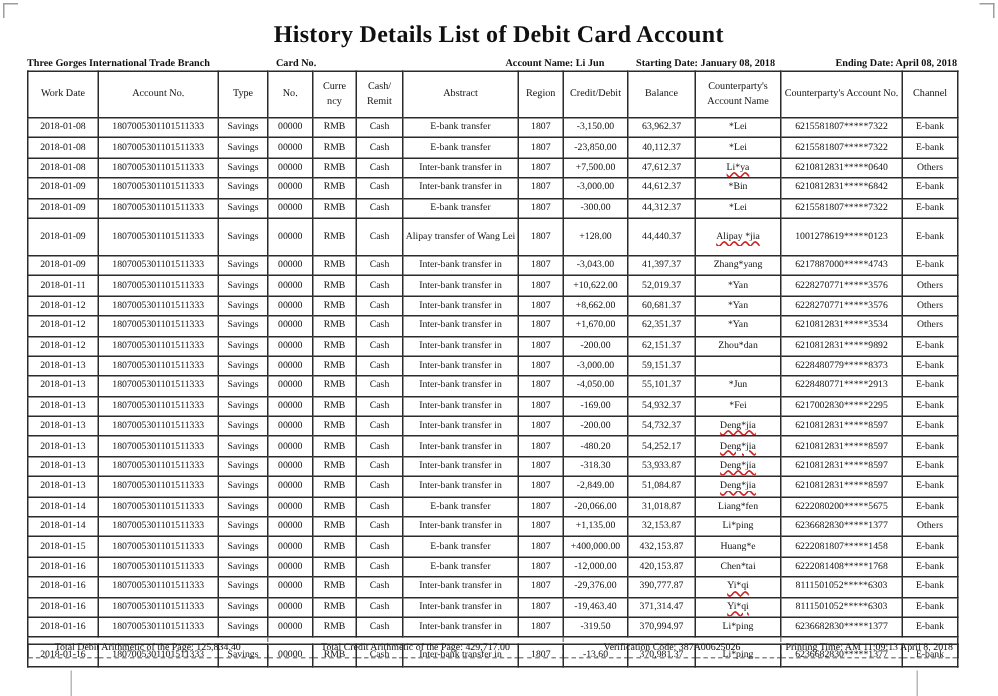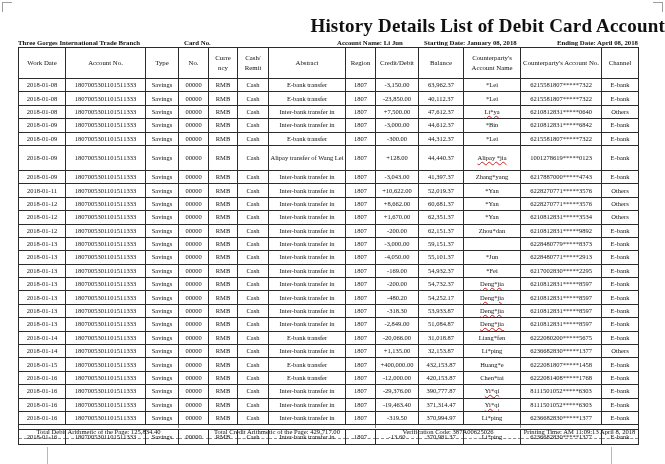--- a/index.html
+++ b/index.html
@@ -9,22 +9,22 @@
   }
   
   .mark{position:absolute;pointer-events:none;}
   .mark-tl{left:2px;top:2px;width:9px;height:9px;border-left:1px solid #9d9d9d;border-top:1px solid #9d9d9d;}
   .mark-tr{right:2px;top:2px;width:9px;height:9px;border-right:1px solid #9d9d9d;border-top:1px solid #9d9d9d;}
   .mark-bv{top:447px;width:1px;height:17px;background:#b8b8b8;}
   .mark-bl{left:47px;}
   .mark-br{left:611px;}
 
   .title{
-    position:absolute;top:15px;left:0;width:665px;text-align:right;
-    font-size:19px;font-weight:bold;letter-spacing:.2px;
+    position:absolute;top:15px;left:0;width:665px;text-align:center;
+    font-size:16px;font-weight:bold;letter-spacing:.2px;
   }
   .meta{position:absolute;top:39px;left:0;width:665px;height:8px;font-size:6.8px;font-weight:bold;}
   .meta span{position:absolute;white-space:nowrap;}
   .m-branch{left:18px;}
   .m-card{left:184px;}
   .m-account{left:337px;}
   .m-start{left:424px;}
   .m-end{right:27px;}
 
   table{border-collapse:collapse;table-layout:fixed;}

